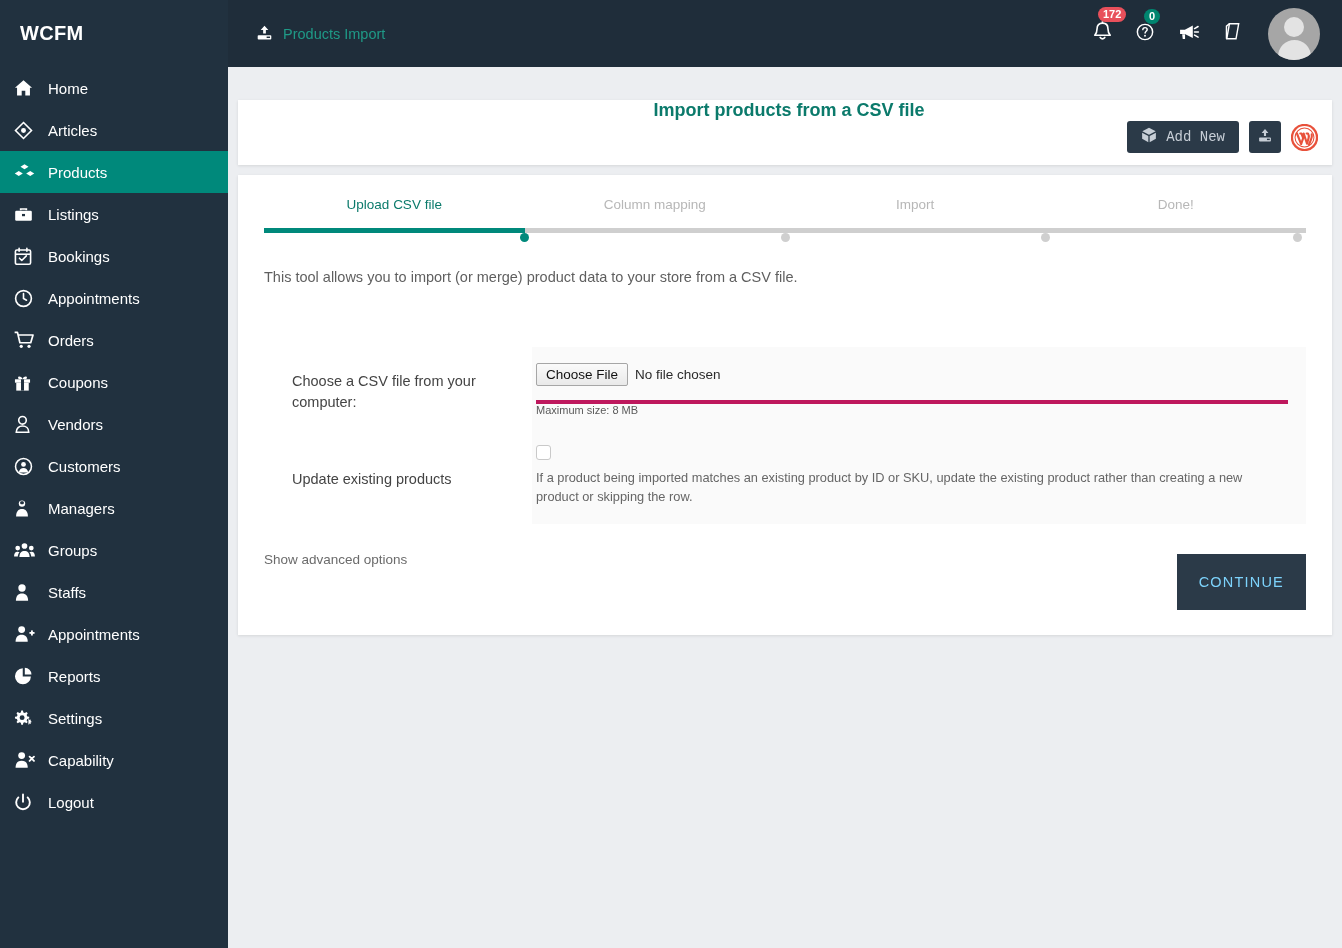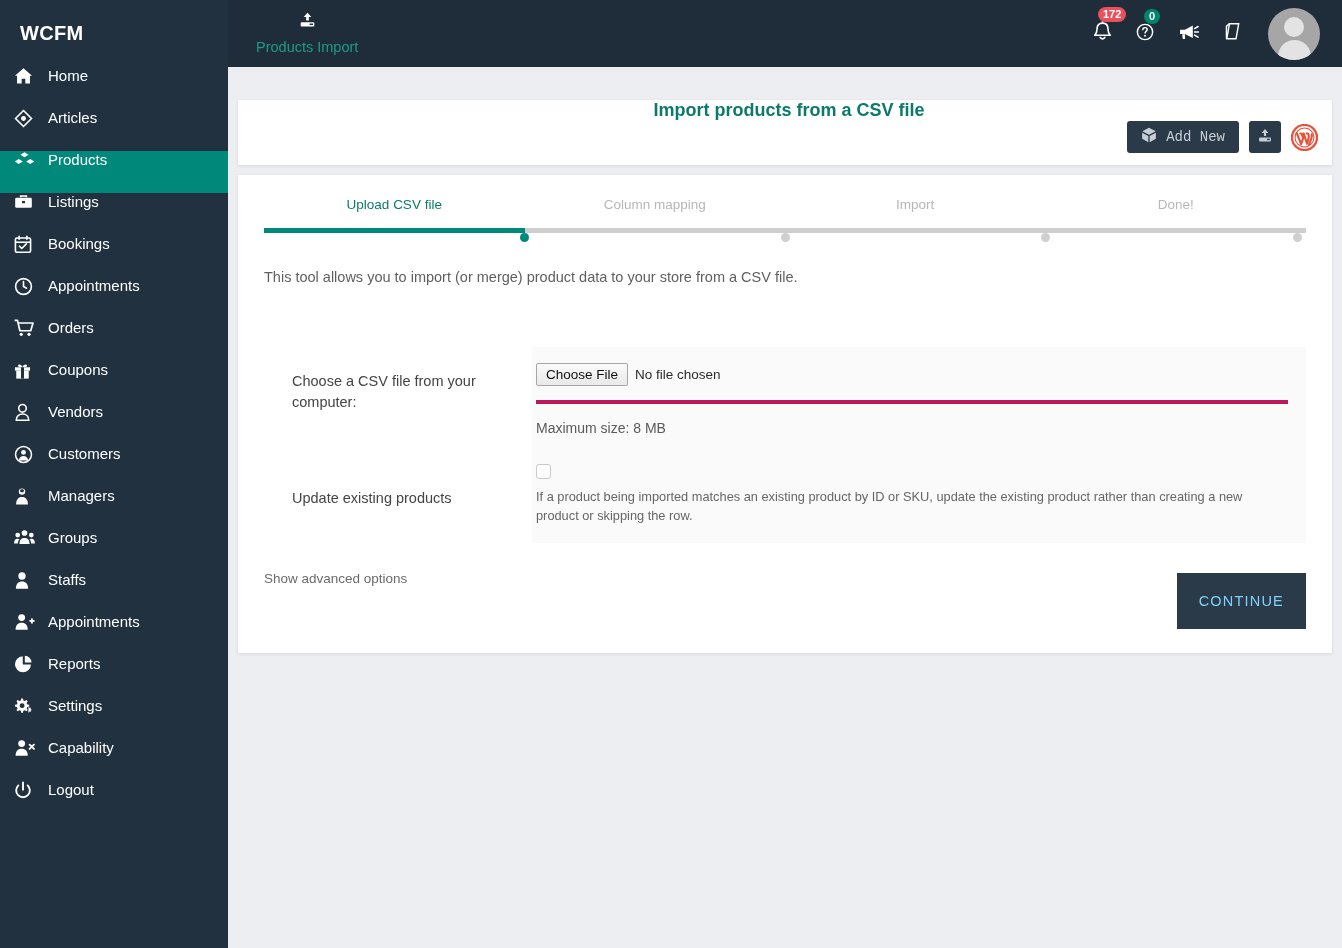--- a/index.html
+++ b/index.html
@@ -24,21 +24,21 @@
     display: flex; align-items: center;
     padding-left: 20px;
     background: #21313f;
   }
   .brand-text {
     color: #ffffff; font-size: 20px; font-weight: bold;
     letter-spacing: .3px;
   }
   .breadcrumb {
     display: flex; align-items: center;
-    margin-left: 28px; gap: 10px; flex-direction: column;
+    margin-left: 28px; gap: 10px;
   }
   .breadcrumb-icon { width: 17px; height: 17px; display:block; }
   .breadcrumb-label { color: #1f9a87; font-size: 14.5px; }
 
   .topbar-right {
     margin-left: auto; display: flex; align-items: center;
     gap: 22px; padding-right: 22px;
   }
   .tb-icon-wrap { position: relative; display: flex; align-items: center; }
   .tb-icon { display:block; }
@@ -65,21 +65,21 @@
   }
 
   
   .sidebar {
     position: absolute; top: 67px; left: 0;
     width: 228px; height: 881px;
     background: #21313f;
     z-index: 15;
   }
   .nav-item {
-    height: 42px; display: flex; align-items: flex-start;
+    height: 42px; display: flex; align-items: center;
     padding-left: 14px; color: #ffffff;
     font-size: 15px; cursor: pointer;
   }
   .nav-item .ico {
     width: 34px; display: flex; align-items: center; justify-content: flex-start;
     flex: 0 0 34px;
   }
   .nav-item.active { background: #00897B; }
   .nav-label { font-size: 15px; color: #ffffff; }
 
@@ -187,21 +187,21 @@
   }
   .choose-file-btn {
     font-family: "Liberation Sans", sans-serif;
     font-size: 13.5px;
     background: linear-gradient(#fafafa,#e9e9e9);
     border: 1px solid #a6a6a6; border-radius: 2px;
     padding: 3px 9px; color: #111; cursor: pointer;
   }
   .no-file-text { font-size: 13.5px; color: #2b2b2b; }
   .max-size {
-    margin-top: 16px; font-size: 14px; color: #5a5a5a;
+    font-size: 11px; color: #5a5a5a;
   }
   .row-update .form-label { align-items: center; padding-top: 22px; }
   .row-update .form-field { padding-top: 14px; padding-bottom: 18px; }
   .cb {
     width: 15px; height: 15px;
     border: 1px solid #c9c9c9; border-radius: 3px;
     background: #fff; display: block; cursor: pointer;
   }
   .cb-desc {
     margin-top: 9px; font-size: 12.8px; color: #666;

